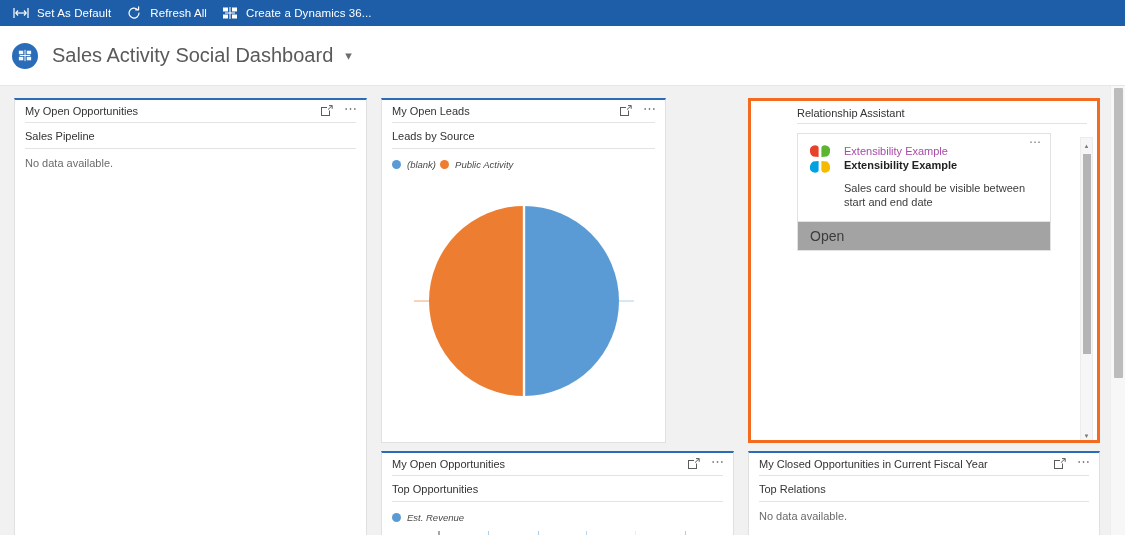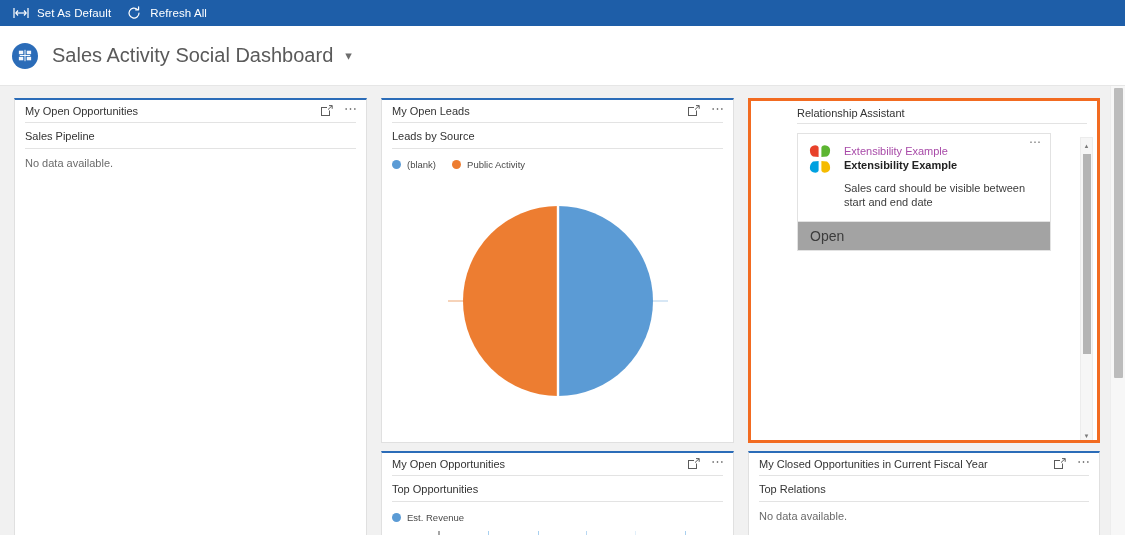--- a/index.html
+++ b/index.html
@@ -145,21 +145,21 @@
     font-size: 11px; color: #333333;
     padding: 7px 0 6px 0;
     border-bottom: 1px solid #e3e3e3;
   }
   .no-data {
     font-size: 11px; color: #6b6b6b;
     padding-top: 8px;
   }
 
   
-  .legend { display: flex; align-items: flex-start; gap: 16px; padding-top: 10px; }
+  .legend { display: flex; align-items: flex-start; gap: 4px; padding-top: 10px; font-style: italic; }
   .legend-item { display: flex; align-items: center; gap: 6px; }
   .legend-dot { width: 9px; height: 9px; border-radius: 50%; flex: 0 0 auto; }
   .legend-label { font-size: 9.5px; color: #4a4a4a; }
 
   
   .pie-wrap { position: relative; width: 100%; height: 300px; }
   .pie-svg { position: absolute; left: 50%; top: 8px; transform: translateX(-50%); }
 
   
   .barchart { position: relative; width: 100%; height: 100%; }
@@ -255,20 +255,33 @@
   <div class="cmd-item">
     <span class="cmd-ico">
       <svg width="14" height="14" viewBox="0 0 14 14">
         <path d="M12 7a5 5 0 1 1-1.6-3.6" stroke="#ffffff" stroke-width="1.2" fill="none" stroke-linecap="round"></path>
         <path d="M11.6 0.8v3h-3" stroke="#ffffff" stroke-width="1.2" fill="none" stroke-linecap="round" stroke-linejoin="round"></path>
       </svg>
     </span>
     <span class="cmd-label">Refresh All</span>
   </div>
 
+  <div class="cmd-item">
+    <span class="cmd-ico">
+      <svg width="16" height="14" viewBox="0 0 16 14">
+        <rect x="1" y="1.5" width="5" height="4" fill="#ffffff"></rect>
+        <rect x="10" y="1.5" width="5" height="4" fill="#ffffff"></rect>
+        <rect x="1" y="8.5" width="5" height="4" fill="#ffffff"></rect>
+        <rect x="10" y="8.5" width="5" height="4" fill="#ffffff"></rect>
+        <path d="M8 1v12" stroke="#ffffff" stroke-width="1.1"></path>
+        <path d="M3 7h10" stroke="#ffffff" stroke-width="1.1"></path>
+      </svg>
+    </span>
+    <span class="cmd-label">Create a Dynamics 36...</span>
+  </div>
 </div>
 
 <div class="titlebar">
   <div class="dash-badge">
     <svg width="14" height="13" viewBox="0 0 16 14">
       <rect x="1" y="1.5" width="5" height="4" fill="#ffffff" opacity=".95"></rect>
       <rect x="10" y="1.5" width="5" height="4" fill="#ffffff" opacity=".95"></rect>
       <rect x="1" y="8.5" width="5" height="4" fill="#ffffff" opacity=".95"></rect>
       <rect x="10" y="8.5" width="5" height="4" fill="#ffffff" opacity=".95"></rect>
       <path d="M8 0.5v13" stroke="#ffffff" stroke-width="1.1"></path>
@@ -296,21 +309,21 @@
         <span class="ellipsis-btn">⋯</span>
       </div>
     </div>
     <div class="tile-rule"></div>
     <div class="tile-body">
       <div class="sub-title">Sales Pipeline</div>
       <div class="no-data">No data available.</div>
     </div>
   </div>
 
-  <div class="tile" style="left:381px; top:12px; width:353px; height:345px;">
+  <div class="tile" style="left:381px; top:12px; width:285px; height:345px;">
     <div class="tile-header">
       <div class="tile-title">My Open Leads</div>
       <div class="tile-actions">
         <span class="icon-btn">
           <svg width="12" height="12" viewBox="0 0 12 12">
             <rect x="0.5" y="2.5" width="8" height="8" fill="none" stroke="#5b5b5b"></rect>
             <rect x="6" y="0" width="5.5" height="5.5" fill="#ffffff"></rect>
             <path d="M7 4.6 11.2 0.6" stroke="#5b5b5b" stroke-width="1"></path>
             <path d="M8 0.6h3.2v3.2" fill="none" stroke="#5b5b5b" stroke-width="1"></path>
           </svg>

